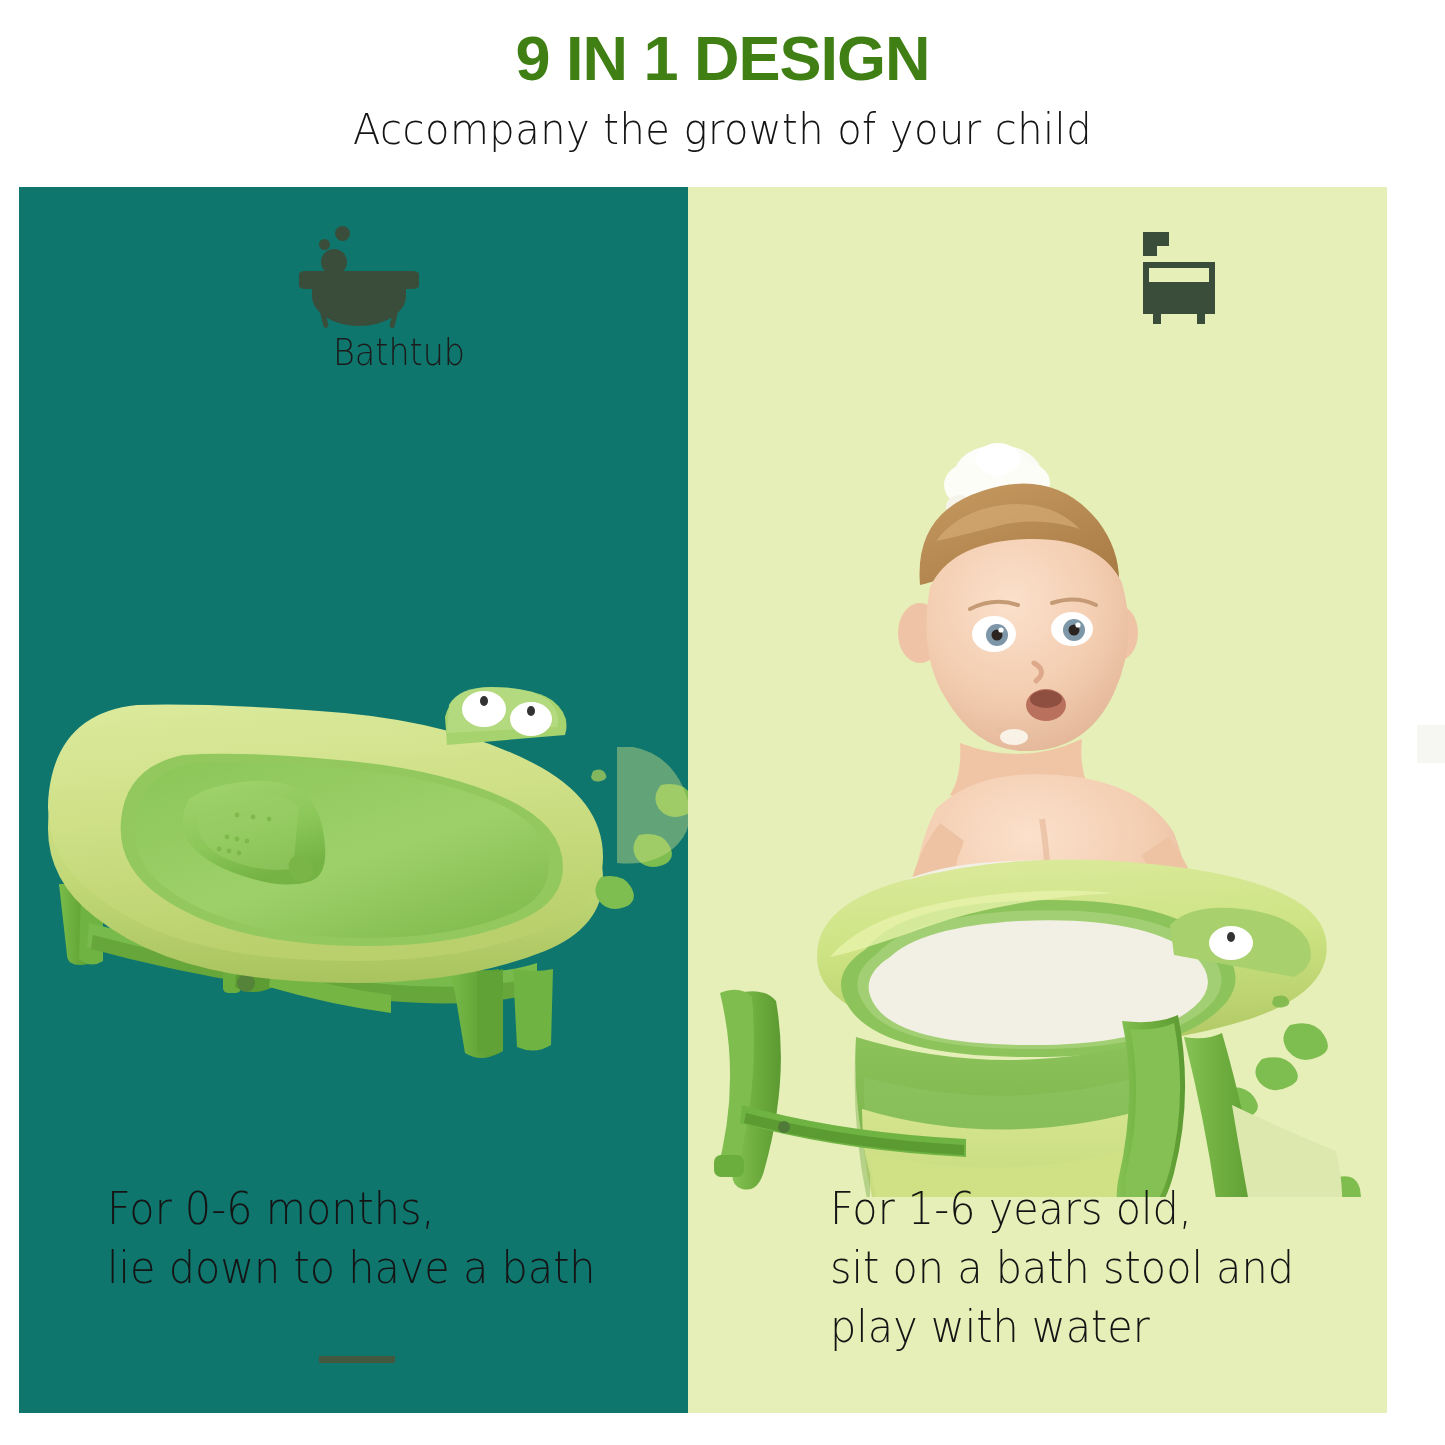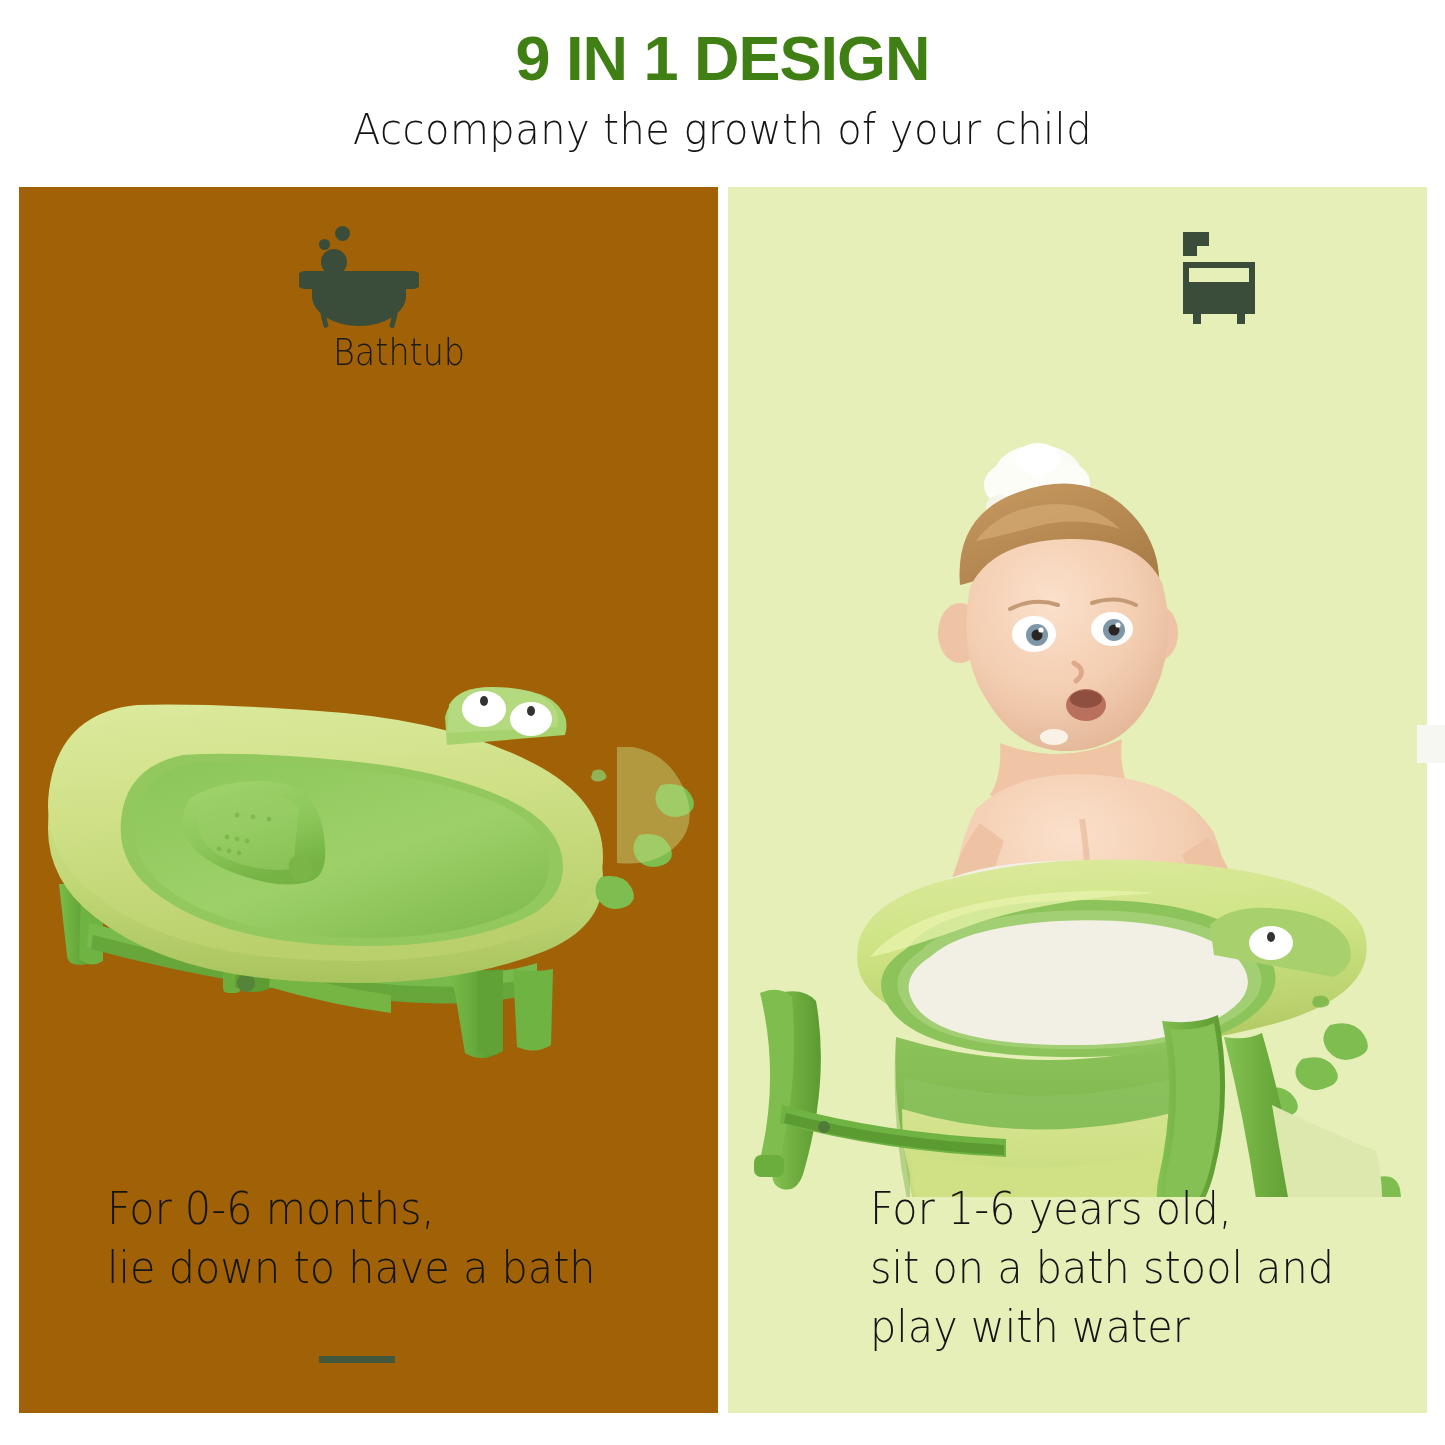--- a/index.html
+++ b/index.html
@@ -51,21 +51,21 @@
 
   
   .panel {
     position: absolute;
     top: 187px;
     height: 1226px;
     background: #e6efb8;
     overflow: hidden;
   }
   #panel-left  { left: 19px;  width: 699px; }
-  #panel-right { left: 728px; width: 699px; }
+  #panel-right { left: 688px; width: 699px; }
 
   .icon-wrap {
     position: absolute;
     top: 33px;
     width: 100%;
     height: 115px;
     display: flex;
     align-items: center;
     justify-content: center;
   }
@@ -136,21 +136,21 @@
   }
 </style>
 </head>
 <body>
 
 <div id="header">
   <div id="headline" style="color: rgb(63, 127, 20);">9 IN 1 DESIGN</div>
   <div id="subheadline">Accompany the growth of your child</div>
 </div>
 
-<div id="panel-left" class="panel" style="background: #a16207;">
+<div id="panel-left" class="panel" style="background: #0f766e;">
 
   <div class="icon-wrap">
     <svg class="icon-svg" width="120" height="104" viewBox="0 0 120 104">
       <g fill="#3a4d3a">
         <circle cx="43.5" cy="7.5" r="7.5"></circle>
         <circle cx="25.5" cy="18.5" r="5.5"></circle>
         <circle cx="35" cy="36" r="13"></circle>
         <path d="M6 45 h108 a9 9 0 0 1 0 18 H6 a9 9 0 0 1 0 -18 z"></path>
         <path d="M13 60 h94 v10 a47 30 0 0 1 -94 0 z"></path>
         <rect x="23" y="86" width="5" height="16" rx="2" transform="rotate(-14 25 94)"></rect>

